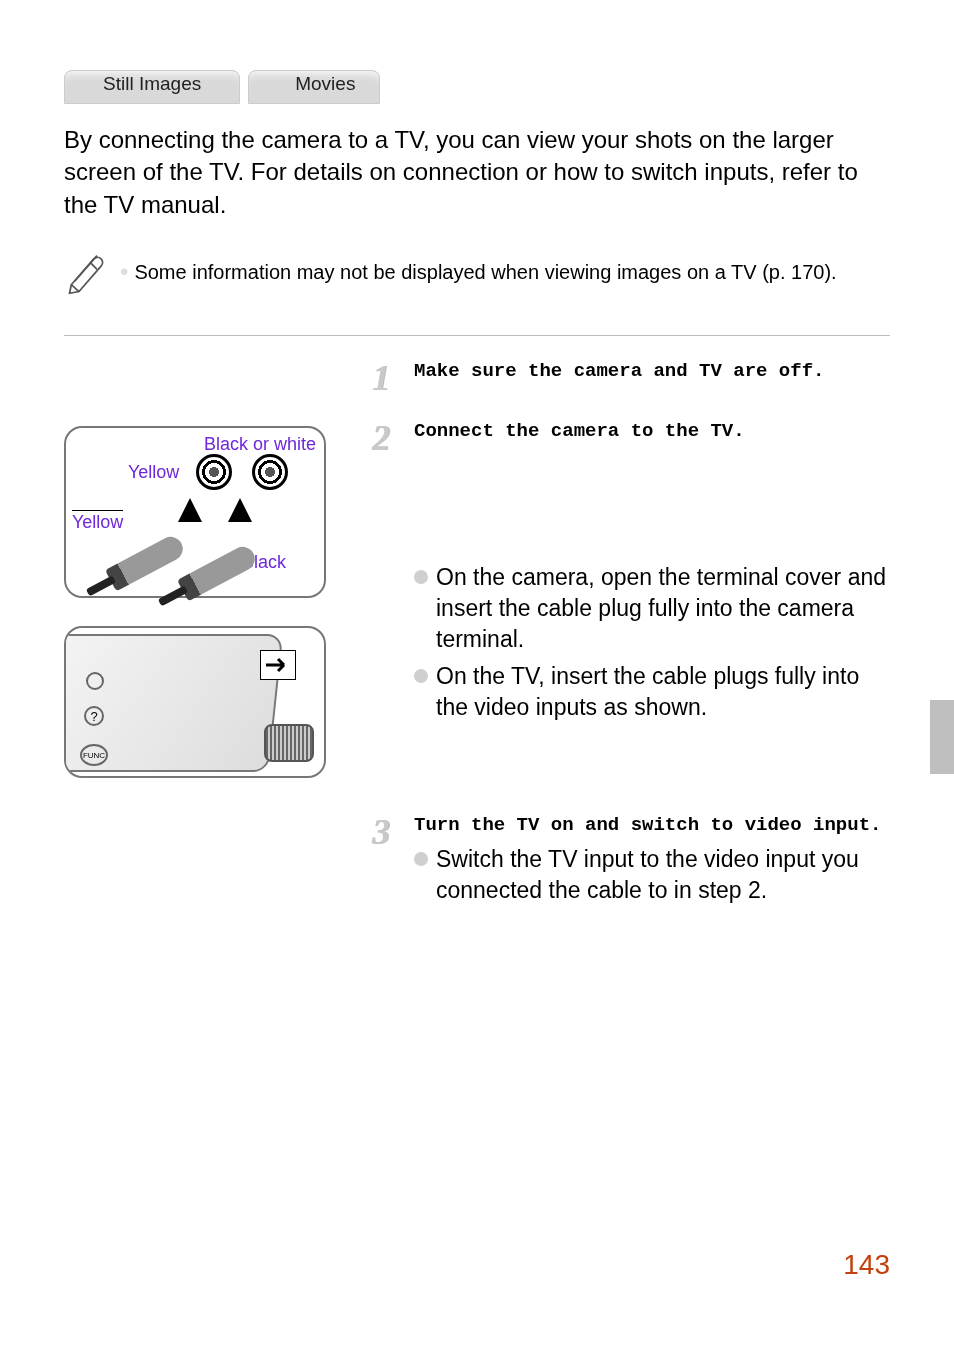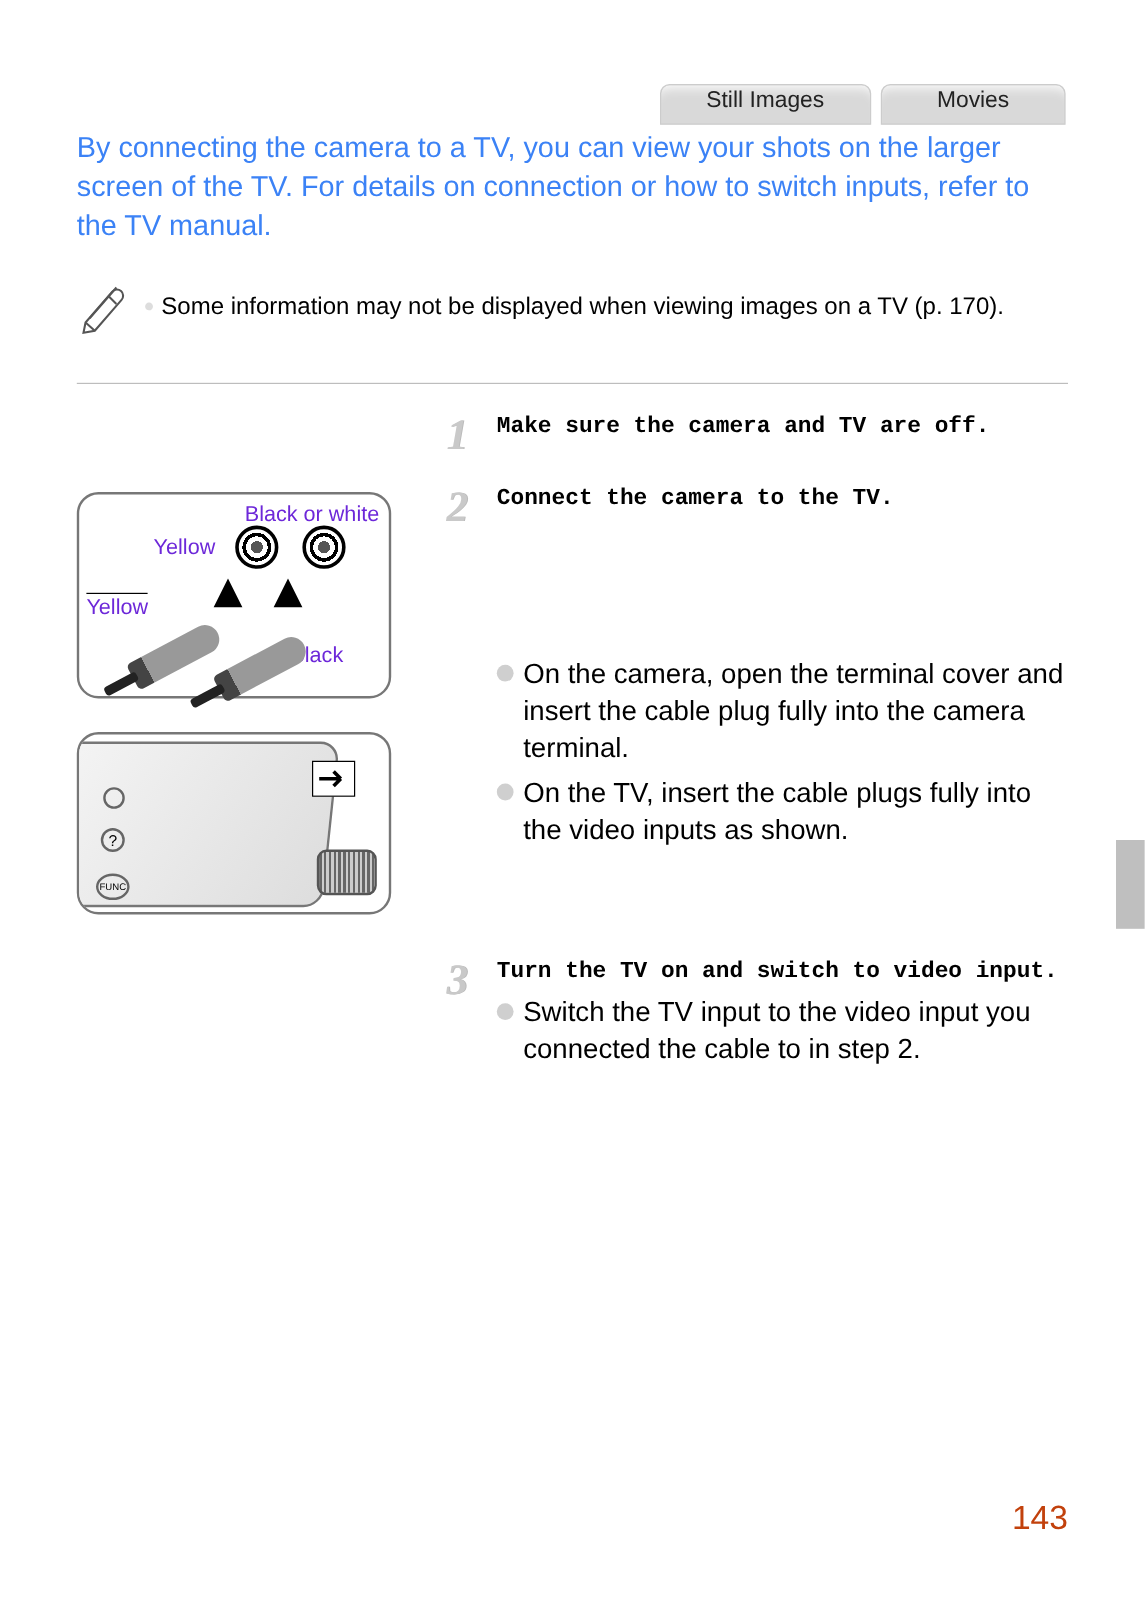--- a/index.html
+++ b/index.html
@@ -30,35 +30,35 @@
       position: absolute;
       left: 18px;
       top: 14px;
       width: 16px;
       height: 30px;
       background: #b0b0b0;
       border-top: 4px solid #ffffff;
     }
     .tabs-row {
       display: flex;
-      justify-content: flex-end;
+      justify-content: flex-start;
       gap: 8px;
       margin-top: 40px;
       padding-right: 2px;
     }
     .tab {
       background: #d9d9d9;
       border: 1px solid #cccccc;
       border-radius: 8px 8px 0 0;
       padding: 2px 38px 8px 38px;
       font-size: 19px;
       color: #222;
       box-shadow: inset 0 10px 10px -8px #ffffff;
     }
-    .tab.movies { padding-left: 46px; padding-right: 46px; }
+    .tab.movies { padding-left: 46px; padding-right: 24px; }
     .section-bar {
       position: relative;
       margin-top: -1px;
       background: linear-gradient(#e8e8e8, #d8d8d8);
       border: 1px solid #bbb;
       border-radius: 6px;
       padding: 6px 12px 6px 44px;
       font-size: 30px;
       font-weight: 900;
       color: #000;
@@ -68,23 +68,23 @@
       position: absolute;
       left: 10px;
       top: 10px;
       width: 20px;
       height: 22px;
       background: #bdbdbd;
       clip-path: polygon(100% 0, 100% 100%, 40% 100%, 40% 60%, 0 60%, 0 0);
     }
     .intro {
       font-size: 24px;
-      color: #3b82f6;
+      color: #000000;
       line-height: 1.35;
-      margin-top: 4px;
+      margin-top: 20px;
     }
     .note-row {
       display: flex;
       align-items: center;
       gap: 14px;
       margin-top: 26px;
     }
     .note-icon {
       flex: 0 0 42px;
       height: 48px;

